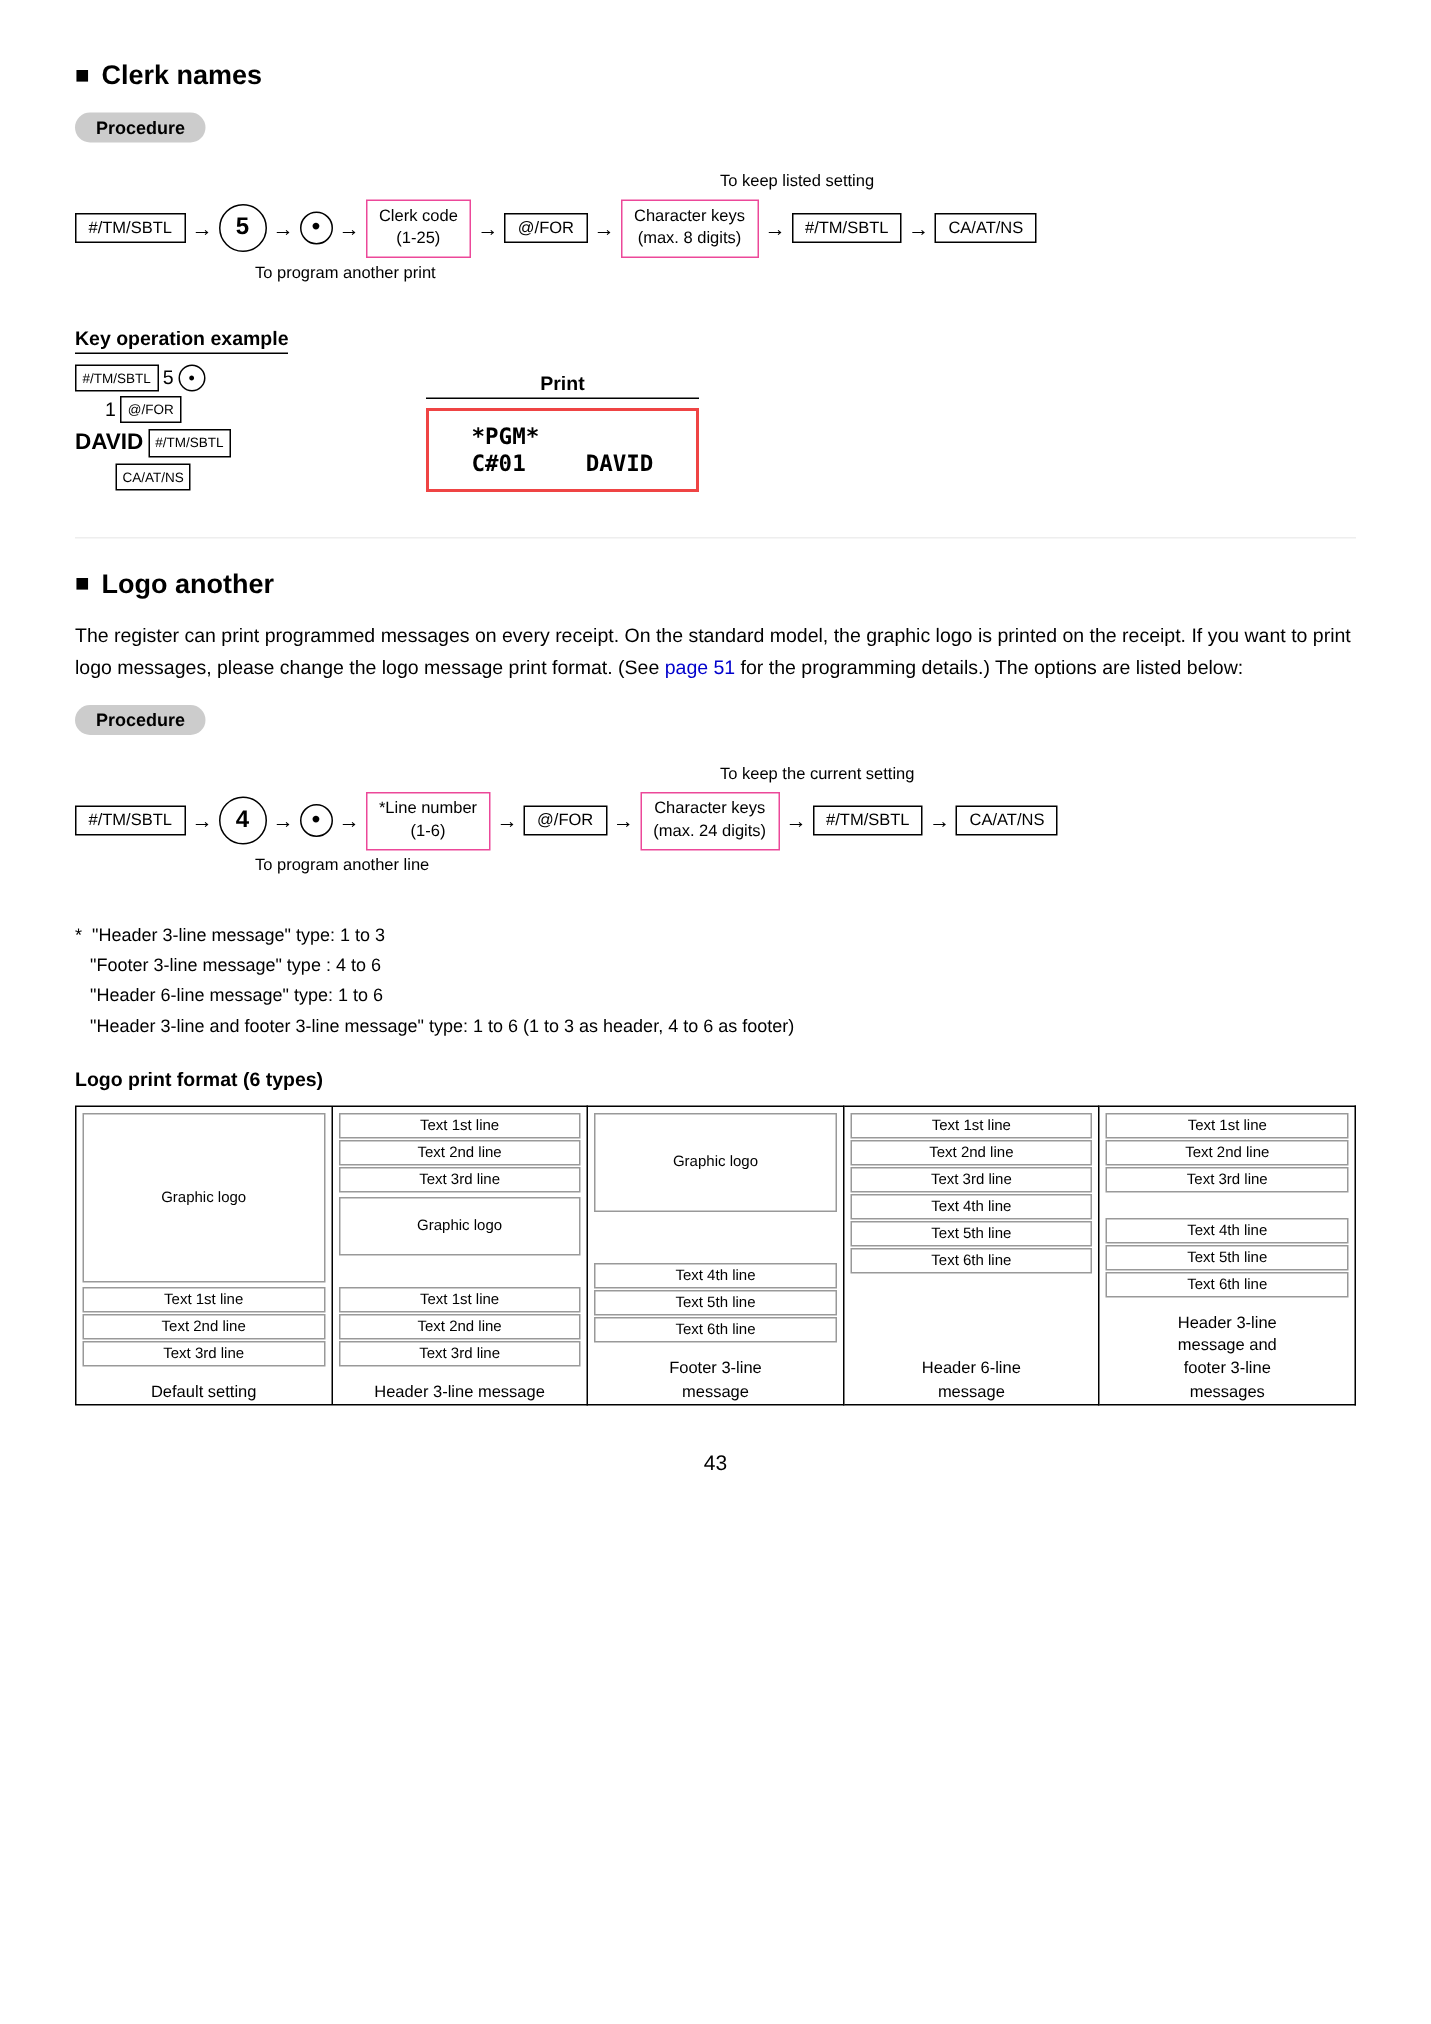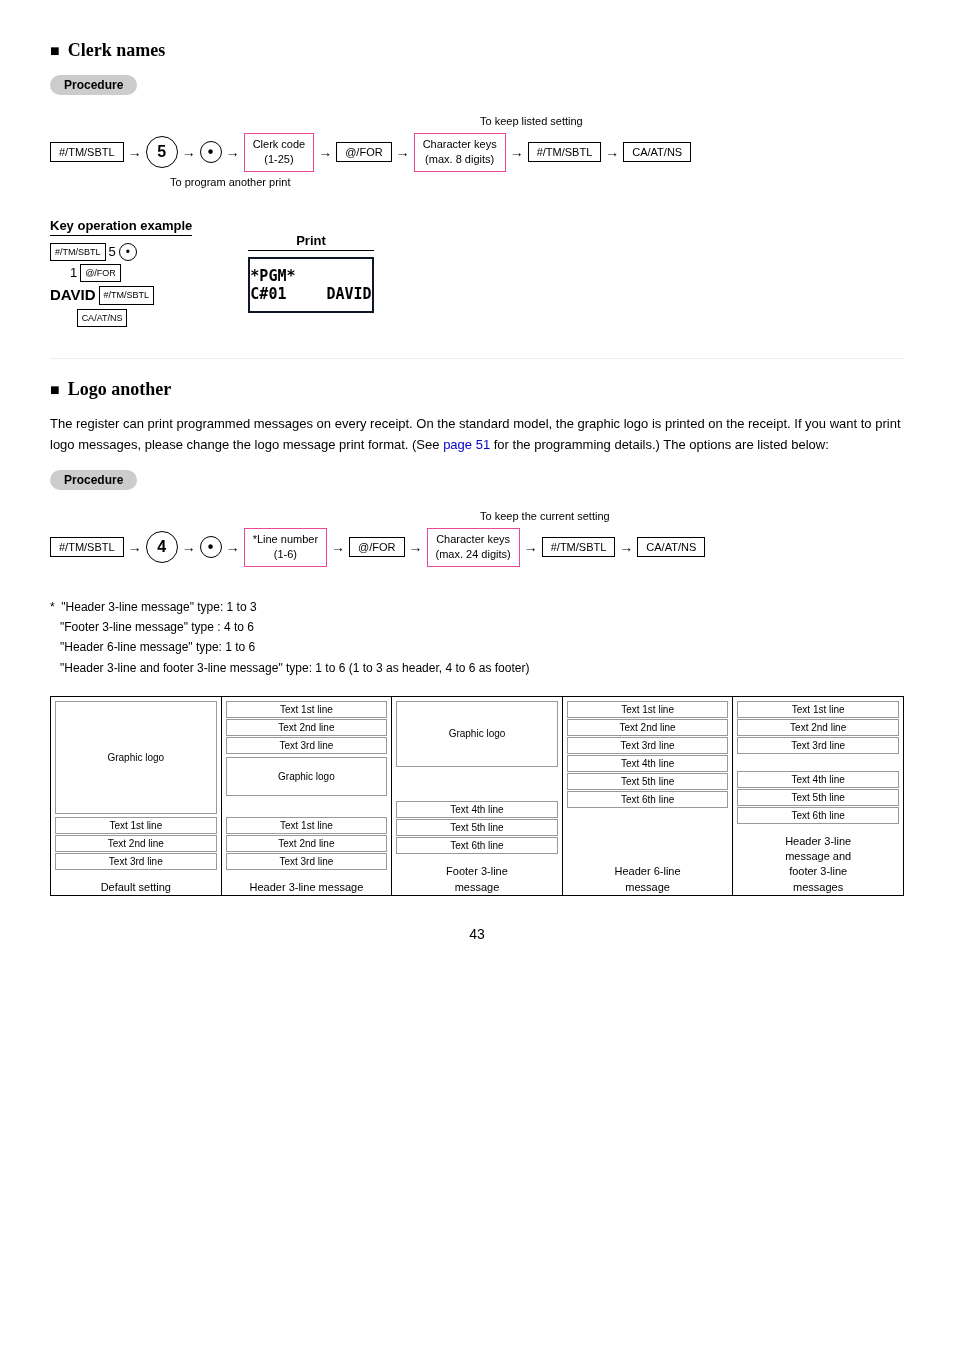--- a/index.html
+++ b/index.html
@@ -12,21 +12,20 @@
       min-height: 1349px;
       padding: 40px 50px;
     }
     h2 {
       font-size: 18px;
       font-weight: bold;
       margin-bottom: 14px;
       display: flex;
       align-items: center;
       gap: 8px;
-      font-family: Liberation Serif, serif;
     }
     h2::before {
       content: '■';
       font-size: 16px;
     }
     .procedure-badge {
       display: inline-block;
       background: #ccc;
       border-radius: 12px;
       padding: 3px 14px;
@@ -77,34 +76,34 @@
     }
     .arrow {
       font-size: 14px;
       color: #000;
     }
     .flow-section {
       margin-bottom: 30px;
     }
     .key-print-row {
       display: flex;
-      gap: 56px;
+      gap: 92px;
       margin: 10px 0 30px 0;
-      align-items: center;
+      align-items: flex-end;
     }
     .key-op-title {
       font-weight: bold;
       font-size: 13px;
       border-bottom: 1px solid #000;
       margin-bottom: 6px;
       padding-bottom: 2px;
     }
     .print-box {
-      border: 2px solid #0f172a;
-      padding: 8px 0;
+      border: 2px solid #ef4444;
+      padding: 8px 28px;
       font-size: 15px;
     }
     .print-title {
       font-weight: bold;
       font-size: 13px;
       border-bottom: 1px solid #000;
       margin-bottom: 6px;
       text-align: center;
       padding-bottom: 2px;
     }
@@ -274,31 +273,33 @@
         <div class="multi-box">*Line number<br>(1-6)</div>
         <span class="arrow">→</span>
         <div class="flow-box">@/FOR</div>
         <span class="arrow">→</span>
         <div class="multi-box">Character keys<br>(max. 24 digits)</div>
         <span class="arrow">→</span>
         <div class="flow-box">#/TM/SBTL</div>
         <span class="arrow">→</span>
         <div class="flow-box">CA/AT/NS</div>
       </div>
+      <div style="font-size:11px; margin-top:4px; margin-left:120px;">To program another line</div>
     </div>
   </div>
 
   <div class="note-list">
     <div>*&nbsp; "Header 3-line message" type: 1 to 3</div>
     <div>&nbsp;&nbsp;&nbsp;"Footer 3-line message" type : 4 to 6</div>
     <div>&nbsp;&nbsp;&nbsp;"Header 6-line message" type: 1 to 6</div>
     <div>&nbsp;&nbsp;&nbsp;"Header 3-line and footer 3-line message" type: 1 to 6 (1 to 3 as header, 4 to 6 as footer)</div>
   </div>
 
   <div class="logo-print-format">
+    <div class="logo-print-title">Logo print format (6 types)</div>
 
     <div style="display:flex; gap:0; align-items:stretch;">
 
       <div style="border:1px solid #000; flex:1; display:flex; flex-direction:column; min-height:200px;">
         <div style="flex:1; display:flex; flex-direction:column; padding:4px;">
           <div style="border:1px solid #999; flex:2; display:flex; align-items:center; justify-content:center; font-size:10px; margin-bottom:3px;">Graphic logo</div>
           <div style="border:1px solid #999; padding:2px 4px; font-size:10px; text-align:center; margin-bottom:1px;">Text 1st line</div>
           <div style="border:1px solid #999; padding:2px 4px; font-size:10px; text-align:center; margin-bottom:1px;">Text 2nd line</div>
           <div style="border:1px solid #999; padding:2px 4px; font-size:10px; text-align:center;">Text 3rd line</div>
         </div>

